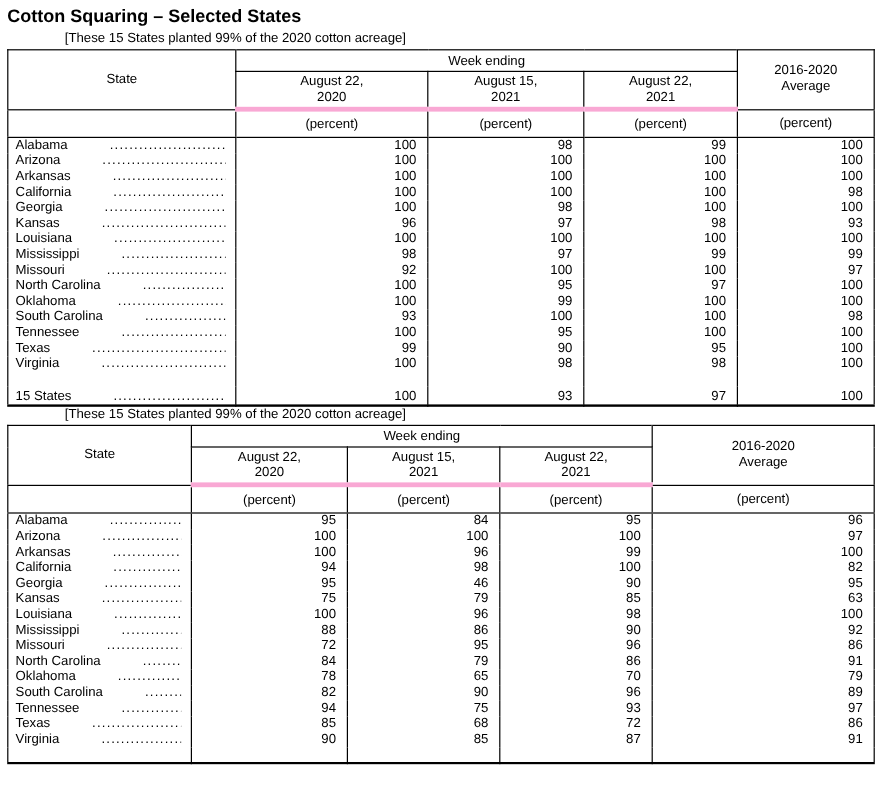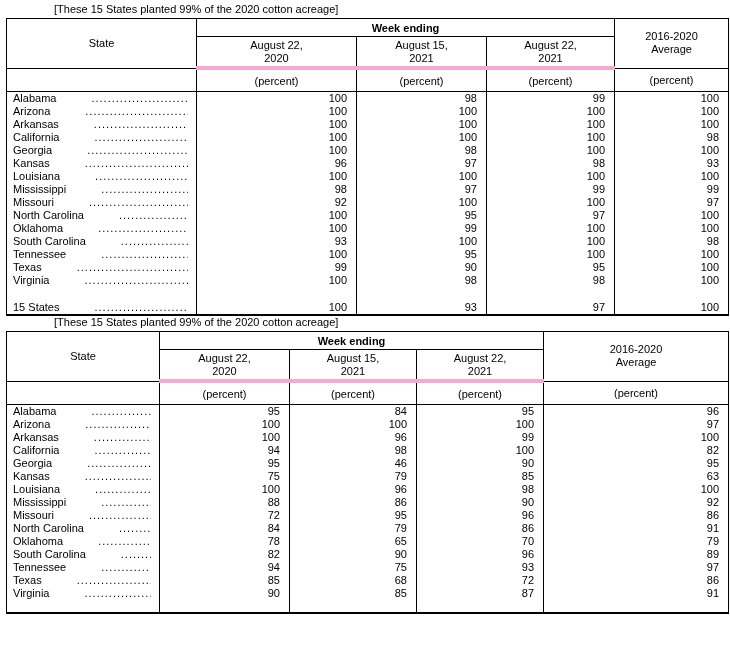--- a/index.html
+++ b/index.html
@@ -33,21 +33,20 @@
   }
   .t th { font-weight:normal; padding:0; text-align:center; vertical-align:middle; }
   .t td { padding:0; }
 
   
   th.we {
     height:17px;
     border-left:1px solid #000;
     border-right:1px solid #000;
     border-bottom:1px solid #000;
-    font-weight:bold;
   }
   th.state-h, th.avg { border-bottom:1px solid #000; }
   th.avg { border-left:1px solid #000; line-height:13px; }
   th.date {
     height:29px;
     border-left:1px solid #000;
     border-bottom:4px solid #f9a8d4;
     line-height:13px;
   }
   th.date:last-child { border-right:1px solid #000; }
@@ -77,20 +76,21 @@
     letter-spacing:1px;
   }
   tr.spacer td { height:12px; }
   tr.total td { height:15px; }
 </style>
 </head>
 <body>
 
 <div class="page">
 
+  <h1 class="title">Cotton Squaring – Selected States</h1>
   <p class="subtitle">[These 15 States planted 99% of the 2020 cotton acreage]</p>
 
   <table class="t">
     <colgroup>
       <col style="width:190px">
         <col style="width:160px">
         <col style="width:130px">
         <col style="width:128px">
         <col style="width:114px">
     </colgroup>

